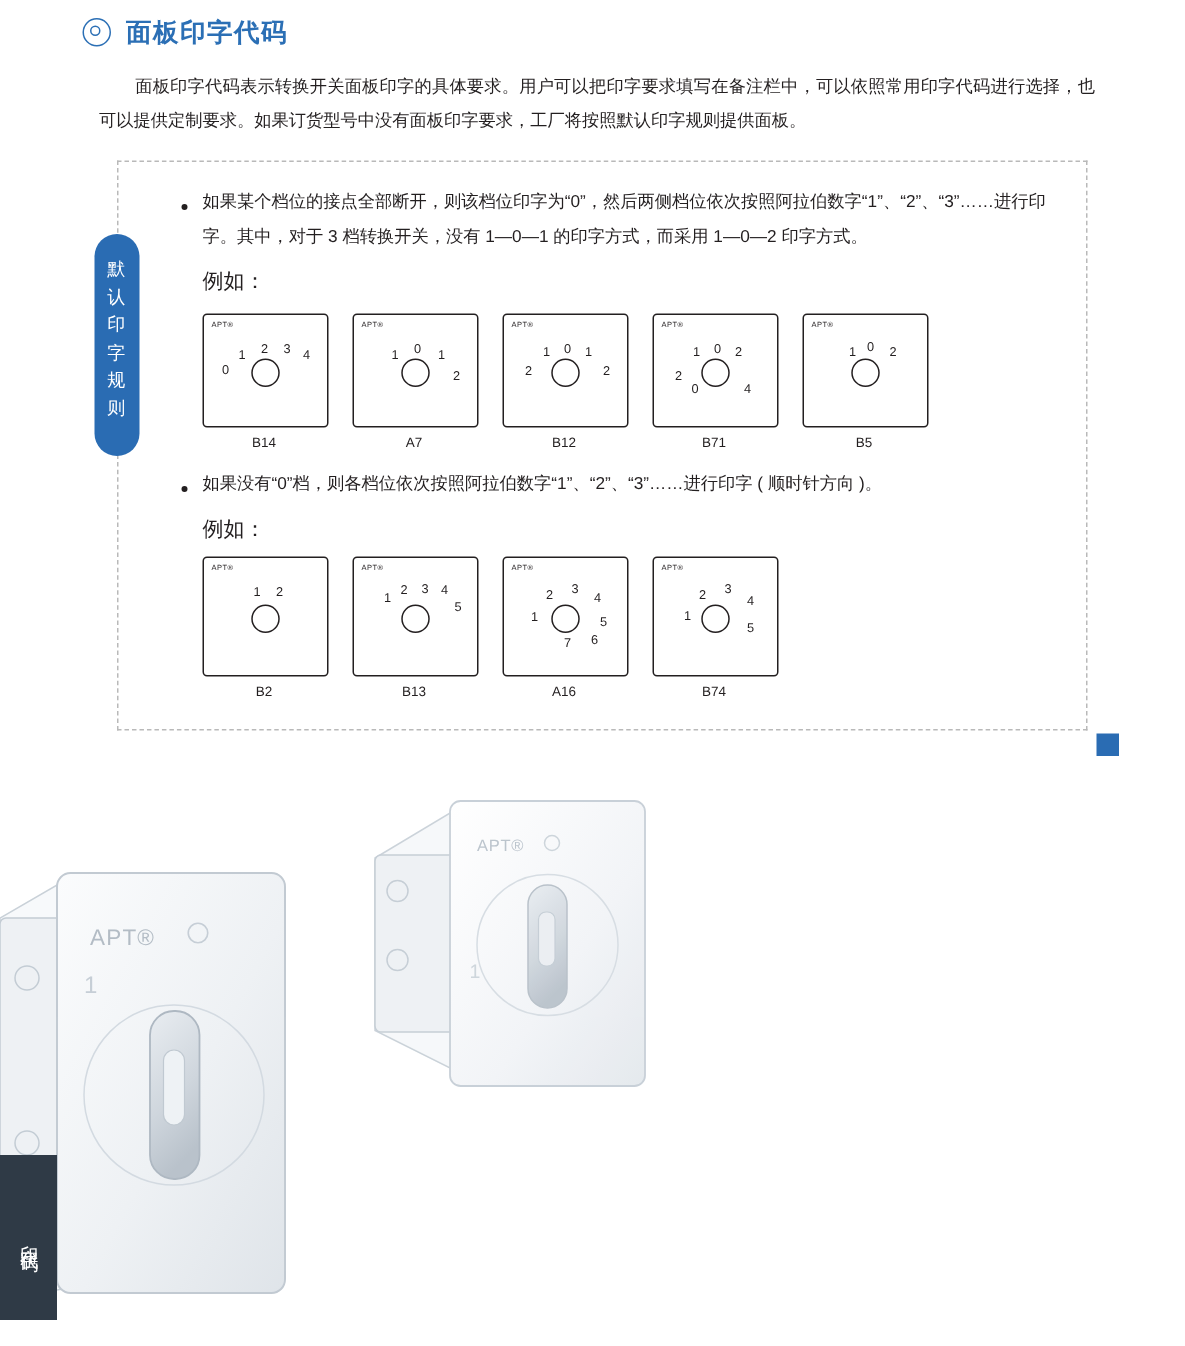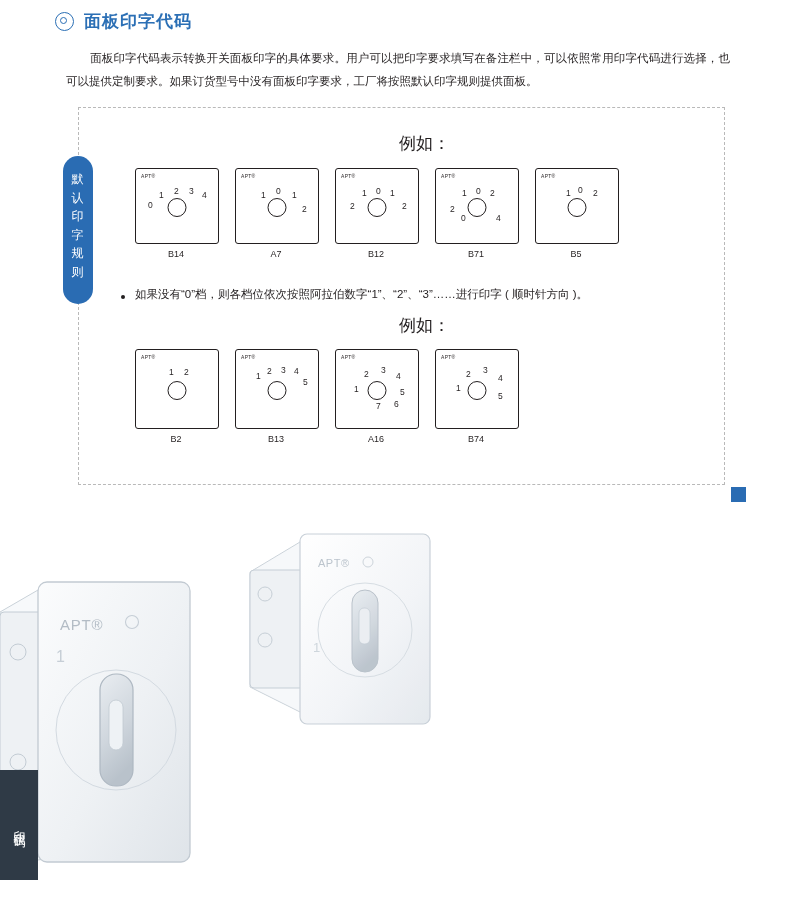--- a/index.html
+++ b/index.html
@@ -104,24 +104,23 @@
   .bullet-dot {
     flex: 0 0 auto;
     width: 4px;
     height: 4px;
     border-radius: 50%;
     background: #231f20;
     margin: 12px 10px 0 0;
   }
   .bullet-text { flex: 1 1 auto; max-width: 595px; }
   .example-label {
-    font-size: 17px;
+    font-size: 14px;
     margin: 4px 0 0 14px;
     line-height: 1.9;
-    text-align: center;
   }
 
   
   .panel-row {
     display: flex;
     gap: 18px;
     margin: 8px 0 0 14px;
   }
   .panel-item { width: 82px; }
   .panel {
@@ -214,20 +213,24 @@
 
   <div class="blue-tab">
     <span>默</span>
     <span>认</span>
     <span>印</span>
     <span>字</span>
     <span>规</span>
     <span>则</span>
   </div>
 
+  <div class="bullet-row">
+    <div class="bullet-dot"></div>
+    <div class="bullet-text">如果某个档位的接点全部断开，则该档位印字为“0”，然后两侧档位依次按照阿拉伯数字“1”、“2”、“3”……进行印字。其中，对于 3 档转换开关，没有 1—0—1 的印字方式，而采用 1—0—2 印字方式。</div>
+  </div>
   <div class="example-label">例如：</div>
 
   <div class="panel-row" id="panel-row-0">
       <div class="panel-item">
         <div class="panel">
           <div class="brand">APT®</div>
           <div class="knob"></div>
           <div class="num" style="left: 12px; top: 32px;">0</div>
           <div class="num" style="left: 23px; top: 22px;">1</div>
           <div class="num" style="left: 38px; top: 18px;">2</div>
@@ -277,21 +280,21 @@
           <div class="brand">APT®</div>
           <div class="knob"></div>
           <div class="num" style="left: 30px; top: 20px;">1</div>
           <div class="num" style="left: 42px; top: 17px;">0</div>
           <div class="num" style="left: 57px; top: 20px;">2</div>
         </div>
         <div class="panel-code">B5</div>
       </div>
     </div>
 
-  <div class="bullet-row" style="margin-top:24px;">
+  <div class="bullet-row" style="margin-top:12px;">
     <div class="bullet-dot"></div>
     <div class="bullet-text">如果没有“0”档，则各档位依次按照阿拉伯数字“1”、“2”、“3”……进行印字 ( 顺时针方向 )。</div>
   </div>
   <div class="example-label">例如：</div>
 
   <div class="panel-row second" id="panel-row-1">
       <div class="panel-item">
         <div class="panel tall">
           <div class="brand">APT®</div>
           <div class="knob"></div>

